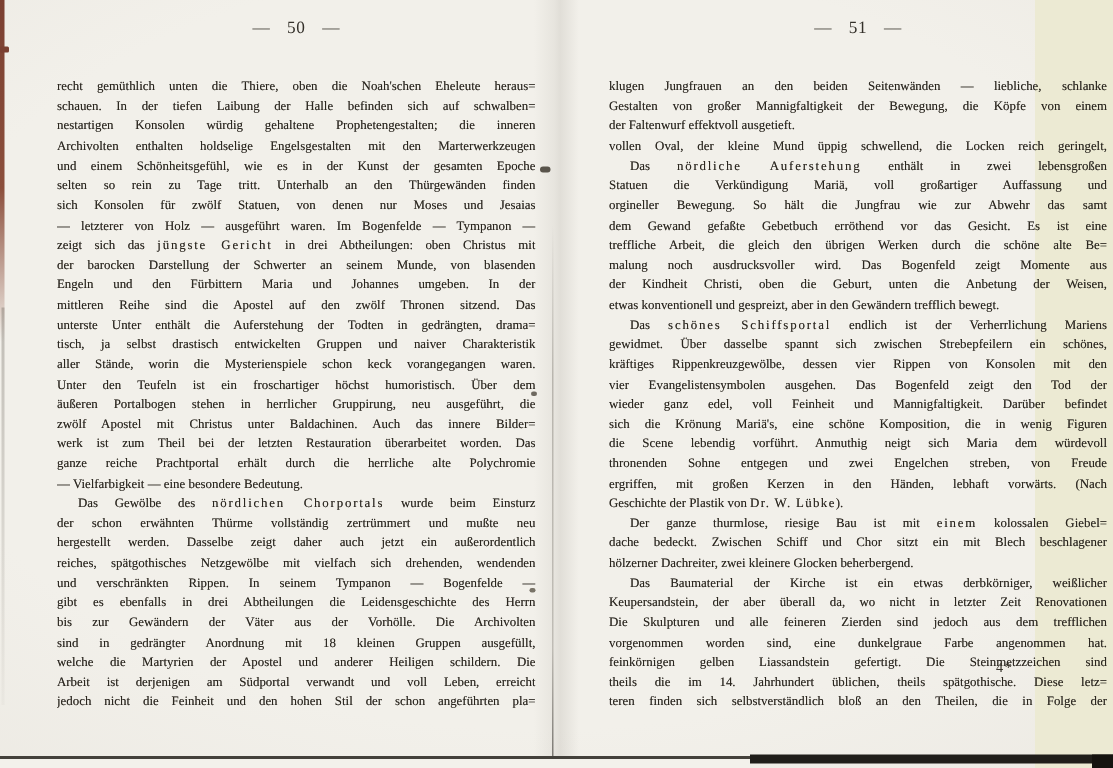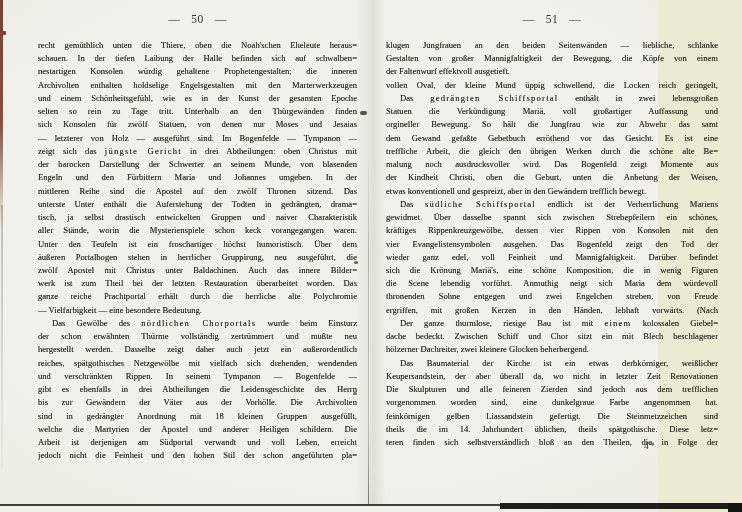--- a/index.html
+++ b/index.html
@@ -4,32 +4,33 @@
 <style>
   html,body{margin:0;padding:0;}
   body{
     width:742px;height:512px;overflow:hidden;
     font-family:"Liberation Serif","DejaVu Serif",serif;
     background:#ecead3;
   }
   .book{
     position:relative;width:658px;height:512px;
     background:radial-gradient(ellipse 120% 100% at 52% 45%, #f2f0ea 50%, #eae7e0 85%, #e0ddd5 100%);
+    padding-left:32px;
   }
   .page{position:absolute;top:13px;}
   .page-left{left:38px;width:319px;}
-  .page-right{left:386px;width:332px;}
+  .page-right{left:406px;width:332px;}
   .pagehead{
     text-align:center;height:24px;font-size:11.5px;color:#3f3b33;
     letter-spacing:.5px;
   }
   .pagehead .dash{color:#4a463e;}
   .pagehead .pagenum{margin:0 11px;color:#34302a;}
   .textblock{
-    margin-top:2px;font-size:8.6px;color:#2b2720;
+    margin-top:14px;font-size:8.6px;color:#2b2720;
     text-shadow:0 0 .4px rgba(43,39,32,.55);
   }
   .line{
     text-align:justify;text-align-last:justify;
     height:13.24px;line-height:13.24px;overflow:hidden;white-space:normal;
   }
   .line.parend{text-align-last:left;}
   .line.indent{text-indent:14px;}
   .sp{letter-spacing:1.2px;}
   .ant{letter-spacing:.9px;}
@@ -63,21 +64,21 @@
       <span class="dash">—</span><span class="pagenum">50</span><span class="dash">—</span>
     </div>
     <div class="textblock">
         <div class="line">recht gemüthlich unten die Thiere, oben die Noah'schen Eheleute heraus=</div>
         <div class="line">schauen. In der tiefen Laibung der Halle befinden sich auf schwalben=</div>
         <div class="line">nestartigen Konsolen würdig gehaltene Prophetengestalten; die inneren</div>
         <div class="line">Archivolten enthalten holdselige Engelsgestalten mit den Marterwerkzeugen</div>
         <div class="line">und einem Schönheitsgefühl, wie es in der Kunst der gesamten Epoche</div>
         <div class="line">selten so rein zu Tage tritt. Unterhalb an den Thürgewänden finden</div>
         <div class="line">sich Konsolen für zwölf Statuen, von denen nur Moses und Jesaias</div>
-        <div class="line">— letzterer von Holz — ausgeführt sind. Im Bogenfelde — Tympanon —</div>
+        <div class="line">— letzterer von Holz — ausgeführt waren. Im Bogenfelde — Tympanon —</div>
         <div class="line">zeigt sich das <span class="sp">jüngste Gericht</span> in drei Abtheilungen: oben Christus mit</div>
         <div class="line">der barocken Darstellung der Schwerter an seinem Munde, von blasenden</div>
         <div class="line">Engeln und den Fürbittern Maria und Johannes umgeben. In der</div>
         <div class="line">mittleren Reihe sind die Apostel auf den zwölf Thronen sitzend. Das</div>
         <div class="line">unterste Unter enthält die Auferstehung der Todten in gedrängten, drama=</div>
         <div class="line">tisch, ja selbst drastisch entwickelten Gruppen und naiver Charakteristik</div>
         <div class="line">aller Stände, worin die Mysterienspiele schon keck vorangegangen waren.</div>
         <div class="line">Unter den Teufeln ist ein froschartiger höchst humoristisch. Über dem</div>
         <div class="line">äußeren Portalbogen stehen in herrlicher Gruppirung, neu ausgeführt, die</div>
         <div class="line">zwölf Apostel mit Christus unter Baldachinen. Auch das innere Bilder=</div>
@@ -100,37 +101,38 @@
 
   <div class="page page-right">
     <div class="pagehead">
       <span class="dash">—</span><span class="pagenum">51</span><span class="dash">—</span>
     </div>
     <div class="textblock">
         <div class="line">klugen Jungfrauen an den beiden Seitenwänden — liebliche, schlanke</div>
         <div class="line">Gestalten von großer Mannigfaltigkeit der Bewegung, die Köpfe von einem</div>
         <div class="line parend">der Faltenwurf effektvoll ausgetieft.</div>
         <div class="line">vollen Oval, der kleine Mund üppig schwellend, die Locken reich geringelt,</div>
-        <div class="line indent">Das <span class="sp">gedrängten Schiffsportal</span> enthält in zwei lebensgroßen</div>
+        <div class="line indent">Das <span class="sp">nördliche Auferstehung</span> enthält in zwei lebensgroßen</div>
         <div class="line">Statuen die Verkündigung Mariä, voll großartiger Auffassung und</div>
         <div class="line">orgineller Bewegung. So hält die Jungfrau wie zur Abwehr das samt</div>
         <div class="line">dem Gewand gefaßte Gebetbuch erröthend vor das Gesicht. Es ist eine</div>
         <div class="line">treffliche Arbeit, die gleich den übrigen Werken durch die schöne alte Be=</div>
         <div class="line">malung noch ausdrucksvoller wird. Das Bogenfeld zeigt Momente aus</div>
         <div class="line">der Kindheit Christi, oben die Geburt, unten die Anbetung der Weisen,</div>
         <div class="line parend">etwas konventionell und gespreizt, aber in den Gewändern trefflich bewegt.</div>
-        <div class="line indent">Das <span class="sp">südliche Schiffsportal</span> endlich ist der Verherrlichung Mariens</div>
+        <div class="line indent">Das <span class="sp">schönes Schiffsportal</span> endlich ist der Verherrlichung Mariens</div>
         <div class="line">gewidmet. Über dasselbe spannt sich zwischen Strebepfeilern ein schönes,</div>
         <div class="line">kräftiges Rippenkreuzgewölbe, dessen vier Rippen von Konsolen mit den</div>
         <div class="line">vier Evangelistensymbolen ausgehen. Das Bogenfeld zeigt den Tod der</div>
         <div class="line">wieder ganz edel, voll Feinheit und Mannigfaltigkeit. Darüber befindet</div>
         <div class="line">sich die Krönung Mariä's, eine schöne Komposition, die in wenig Figuren</div>
         <div class="line">die Scene lebendig vorführt. Anmuthig neigt sich Maria dem würdevoll</div>
         <div class="line">thronenden Sohne entgegen und zwei Engelchen streben, von Freude</div>
         <div class="line">ergriffen, mit großen Kerzen in den Händen, lebhaft vorwärts. (Nach</div>
+        <div class="line parend">Geschichte der Plastik von <span class="ant">Dr. W. Lübke</span>).</div>
         <div class="line indent">Der ganze thurmlose, riesige Bau ist mit <span class="sp">einem</span> kolossalen Giebel=</div>
         <div class="line">dache bedeckt. Zwischen Schiff und Chor sitzt ein mit Blech beschlagener</div>
         <div class="line parend">hölzerner Dachreiter, zwei kleinere Glocken beherbergend.</div>
         <div class="line indent">Das Baumaterial der Kirche ist ein etwas derbkörniger, weißlicher</div>
         <div class="line">Keupersandstein, der aber überall da, wo nicht in letzter Zeit Renovationen</div>
         <div class="line">Die Skulpturen und alle feineren Zierden sind jedoch aus dem trefflichen</div>
         <div class="line">vorgenommen worden sind, eine dunkelgraue Farbe angenommen hat.</div>
         <div class="line">feinkörnigen gelben Liassandstein gefertigt. Die Steinmetzzeichen sind</div>
         <div class="line">theils die im 14. Jahrhundert üblichen, theils spätgothische. Diese letz=</div>
         <div class="line">teren finden sich selbstverständlich bloß an den Theilen, die in Folge der</div>

